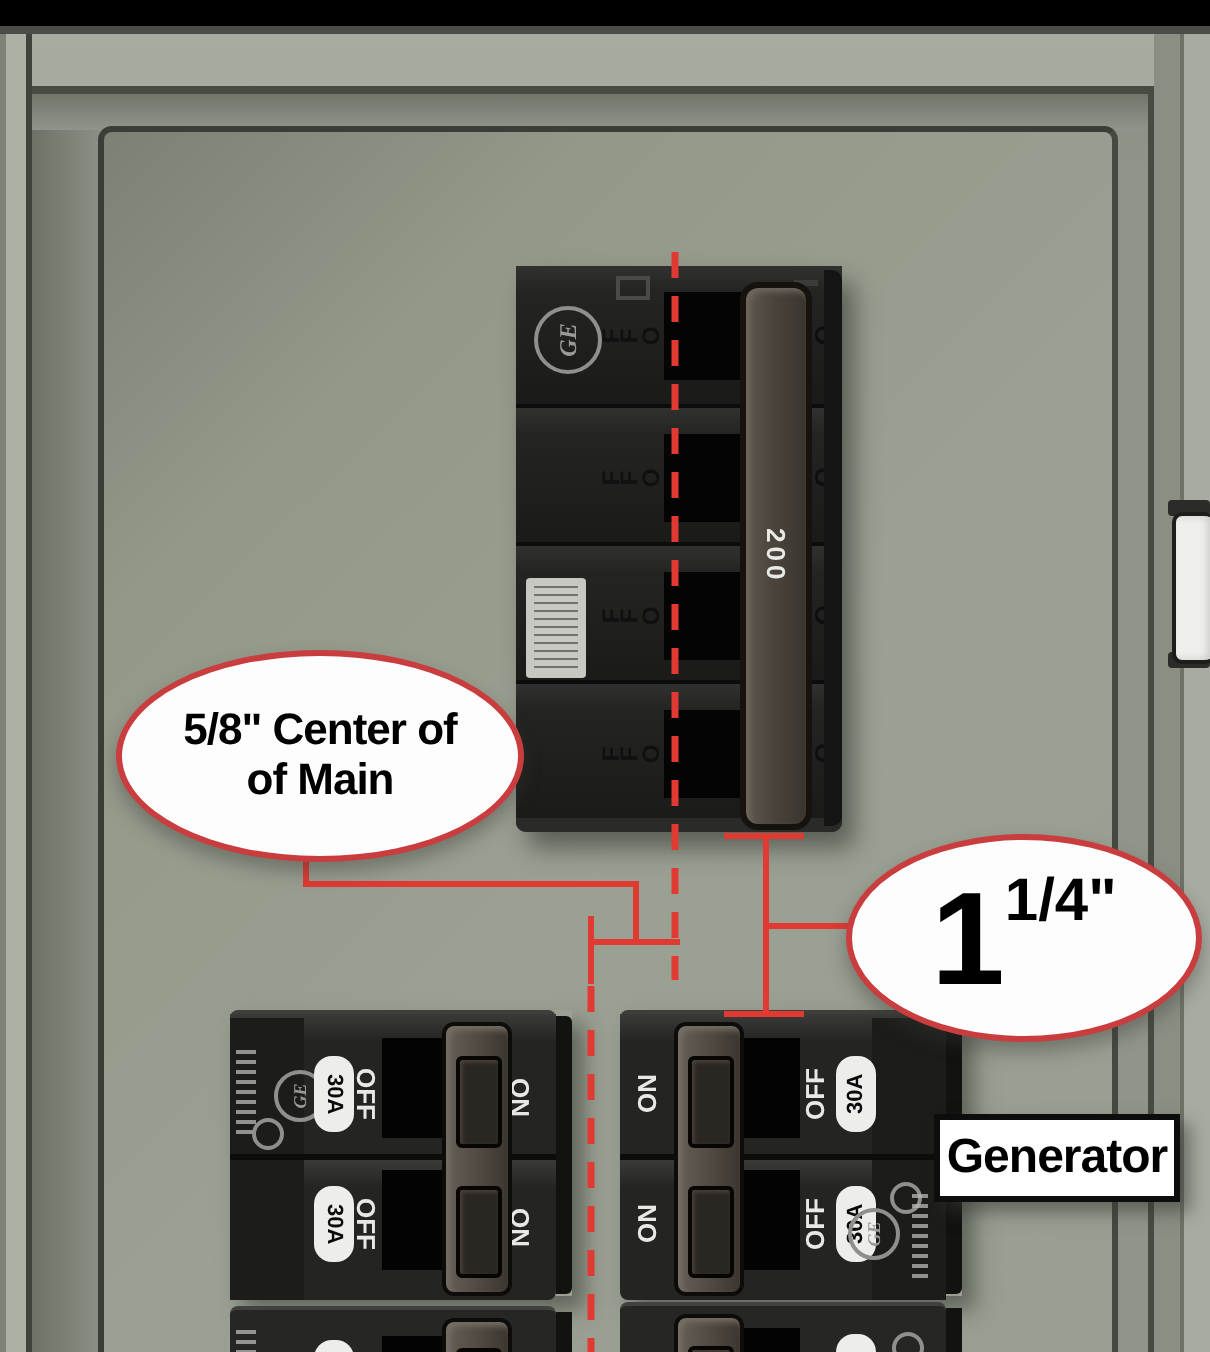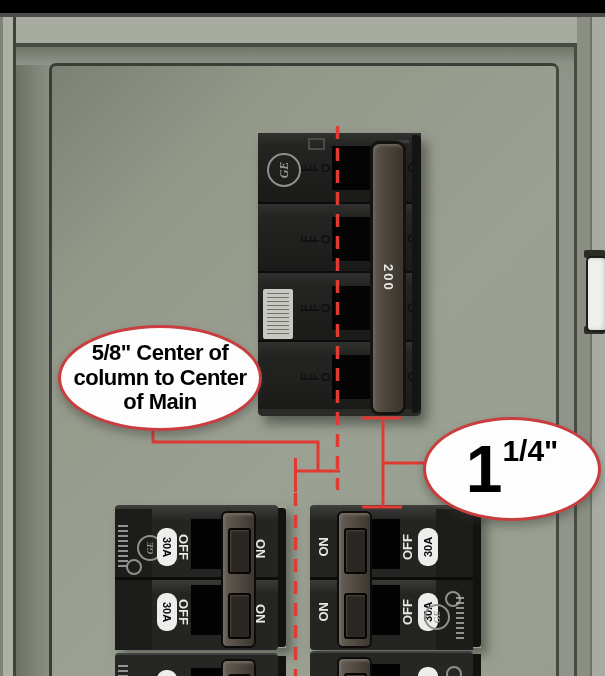--- a/index.html
+++ b/index.html
@@ -316,25 +316,27 @@
 
     <line x1="362" y1="418" x2="402" y2="418" stroke="#e03a33" stroke-width="3"></line>
     <line x1="383" y1="418" x2="383" y2="507" stroke="#e03a33" stroke-width="3"></line>
     <line x1="362" y1="507" x2="402" y2="507" stroke="#e03a33" stroke-width="3"></line>
     <line x1="383" y1="463" x2="426" y2="463" stroke="#e03a33" stroke-width="3"></line>
   </svg>
 
 
   <div class="oval" style="left:58px;top:325px;width:198px;height:100px;">
     <div class="ln">5/8" Center of</div>
-    <div class="ln">column to Center</div>
     <div class="ln">of Main</div>
   </div>
 
   <div class="oval" style="left:423px;top:417px;width:172px;height:98px;">
     <div class="measure-text">
       <span class="whole">1</span>
         <span class="frac">1/4"</span>
     </div>
   </div>
 
+  <div class="labelbox" style="left:467px;top:557px;width:117px;height:38px;font-size:24px;letter-spacing:-.5px;">
+    <span>Generator</span>
+  </div>
 
 </div>
 
 </body></html>

